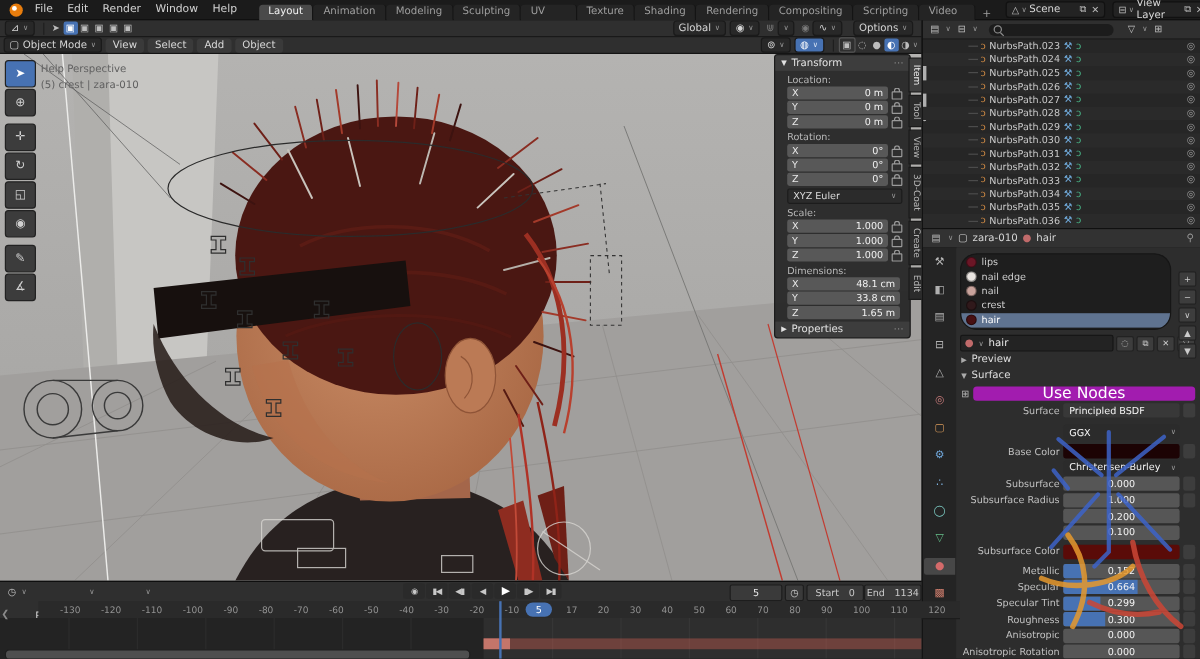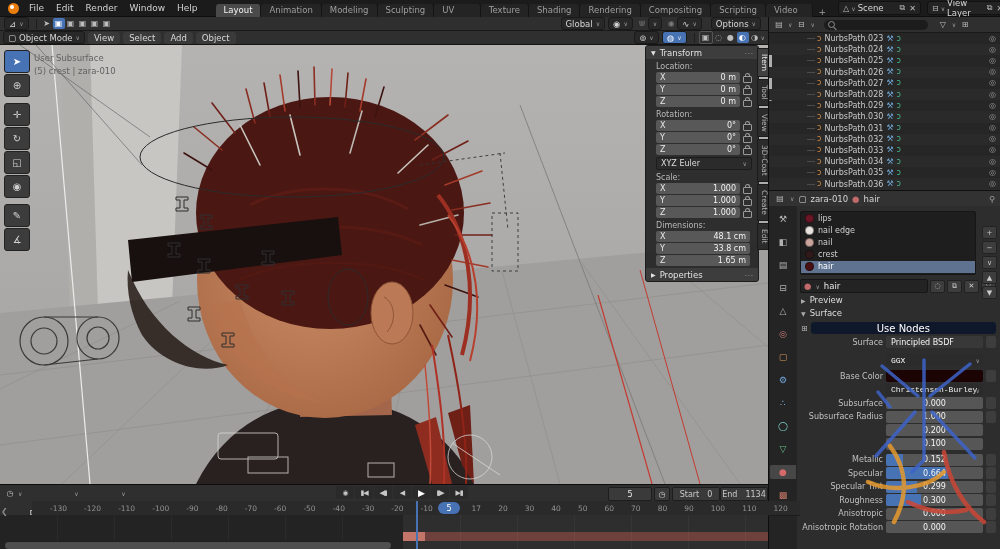--- a/index.html
+++ b/index.html
@@ -71,41 +71,41 @@
   .c-eye{color:#9a9a9a;margin-left:auto;}
   .oscroll{position:absolute;left:0;top:16px;width:3px;height:52px;background:#c8c8c8;border-radius:2px;opacity:.85;}
   
   .props{left:768px;top:190px;width:232px;height:359px;background:#2d2d2d;border-left:1px solid #0e0e0e;border-top:1px solid #101010;box-sizing:border-box;overflow:hidden;}
   .pbread{height:15px;background:#323232;border-bottom:1px solid #1a1a1a;display:flex;align-items:center;gap:4px;padding:0 5px;font-size:8.5px;color:#d5d5d5;}
   .pbread .pin{margin-left:auto;color:#9a9a9a;}
   .ptabs{position:absolute;left:0;top:15px;width:28px;bottom:0;background:#242424;display:flex;flex-direction:column;align-items:center;padding-top:6px;gap:9px;}
   .ptab{width:22px;height:14px;display:flex;align-items:center;justify-content:center;font-size:9px;border-radius:2px 0 0 2px;}
   .ptab.active{background:#474747;width:26px;}
   .pcontent{position:absolute;left:28px;top:15px;right:0;bottom:0;background:#2d2d2d;}
-  .slotlist{margin:5px 24px 0 3px;background:#1e1e1e;border:1px solid #161616;border-radius:2px;height:62px;overflow:hidden;}
+  .slotlist{margin:5px 24px 0 3px;background:#1e1e1e;border:1px solid #161616;border-radius:14px;height:62px;overflow:hidden;}
   .slot{height:12.2px;display:flex;align-items:center;gap:4px;padding:0 4px;font-size:8px;color:#cfcfcf;}
   .slot.sel{background:#5f7390;color:#fff;}
   .sball{width:7px;height:7px;border-radius:50%;flex:none;border:1px solid rgba(0,0,0,.4);}
   .slotbtns{position:absolute;right:3px;top:20px;display:flex;flex-direction:column;gap:2px;}
   .sbtn{width:13px;height:11px;background:#3d3d3d;border:1px solid #222;border-radius:2px;color:#ccc;font-size:7px;display:flex;align-items:center;justify-content:center;}
   .nmrow{display:flex;align-items:center;gap:2px;margin:4px 4px 0 3px;}
   .nmfield{flex:1;background:#232323;border:1px solid #161616;border-radius:2px;height:12px;display:flex;align-items:center;gap:4px;padding:0 3px;color:#e8e8e8;font-size:8.5px;}
   .panelhead{height:12px;display:flex;align-items:center;gap:4px;color:#dedede;font-size:8.5px;margin:1px 4px 0 4px;}
   .panelhead .tri{font-size:6px;color:#aaa;}
   .usenodes{display:flex;align-items:center;gap:3px;margin:3px 4px 2px 4px;}
-  .unbtn{flex:1;background:#0f172a;border-radius:3px;height:12px;color:#fff;display:flex;align-items:center;justify-content:center;font-size:10px;}
+  .unbtn{flex:1;background:#a21caf;border-radius:3px;height:12px;color:#fff;display:flex;align-items:center;justify-content:center;font-size:13px;}
   .prow{display:flex;align-items:center;height:12px;margin:1.5px 4px 1.5px 0;gap:3px;}
   .pl{width:86px;text-align:right;color:#c0c0c0;font-size:8px;flex:none;}
   .pv{flex:1;position:relative;height:12px;border-radius:2px;overflow:hidden;background:#565656;}
   .pv .fill{position:absolute;left:0;top:0;bottom:0;background:#4772b3;}
   .pv .txt{position:absolute;inset:0;display:flex;align-items:center;justify-content:center;color:#f4f4f4;font-size:8px;}
   .pv.btnlike{background:#383838;}
   .pv.btnlike .txt{justify-content:flex-start;padding-left:5px;}
   .pv.dropdn{background:#2b2b2b;}
-  .pv.dropdn .txt{justify-content:flex-start;padding-left:5px;font-family:Liberation Mono, monospace;}
+  .pv.dropdn .txt{justify-content:flex-start;padding-left:5px;}
   .pv .dcaret{position:absolute;right:3px;top:3px;font-size:6px;color:#9a9a9a;}
   .kdot{width:10px;height:12px;display:flex;align-items:center;justify-content:center;color:#b5b5b5;font-size:6px;flex:none;background:#3d3d3d;border-radius:2px;}
   .kspace{width:10px;flex:none;}
   
   .timeline{left:0;top:484px;width:768px;height:65px;background:#2f2f2f;border-top:1px solid #0e0e0e;box-sizing:border-box;}
   .thead{height:16px;display:flex;align-items:center;padding:0 4px;gap:2px;}
   .tmenu{padding:0 5px;color:#d2d2d2;font-size:8.5px;margin-top:41px;}
   .playctl{position:absolute;left:336px;top:1px;display:flex;gap:1px;}
   .pbtn{min-width:14px;height:13px;background:#2a2a2a;border-radius:2px;color:#c8c8c8;font-size:7px;display:flex;align-items:center;justify-content:center;padding:0 2px;letter-spacing:-1px;}
   .pbtn.play{color:#fff;font-size:9px;}
@@ -351,21 +351,21 @@
       <g stroke="#d8d6d2" fill="none" stroke-width="1" opacity="0.8">
         <rect x="218" y="388" width="60" height="26" rx="3"></rect>
         <rect x="248" y="412" width="40" height="16"></rect>
         <circle cx="470" cy="412" r="22"></circle>
         <line x1="452" y1="398" x2="500" y2="430"></line>
         <rect x="368" y="418" width="26" height="14"></rect>
       </g>
     </svg>
 
     <div class="abs vp-ovl" style="left:34px;top:7px;">
-      <div>User Subsurface</div>
+      <div>Help Perspective</div>
       <div>(5) crest | zara-010</div>
     </div>
 
     
     <div class="abs toolbar" style="left:4px;top:5px;">
       <span class="tbtn active">➤</span>
       <span class="tbtn">⊕</span>
       <span class="tgap"></span>
       <span class="tbtn">✛</span>
       <span class="tbtn">↻</span>
@@ -732,20 +732,25 @@
             <span class="txt">0.200</span>
           </span>
         <span class="kspace"></span>
       </div>
       <div class="prow">
         <span class="pl"></span>
         <span class="pv">
             <span class="txt">0.100</span>
           </span>
         <span class="kspace"></span>
+      </div>
+      <div class="prow" style="margin-top:4px">
+        <span class="pl">Subsurface Color</span>
+        <span class="pv" style="background: rgb(90, 11, 8);"></span>
+        <span class="kdot"></span>
       </div>
       <div class="prow" style="margin-top:4px">
         <span class="pl">Metallic</span>
         <span class="pv">
             <span class="fill" style="width: 18%;"></span>
             <span class="txt">0.152</span>
           </span>
         <span class="kdot"></span>
       </div>
       <div class="prow">

